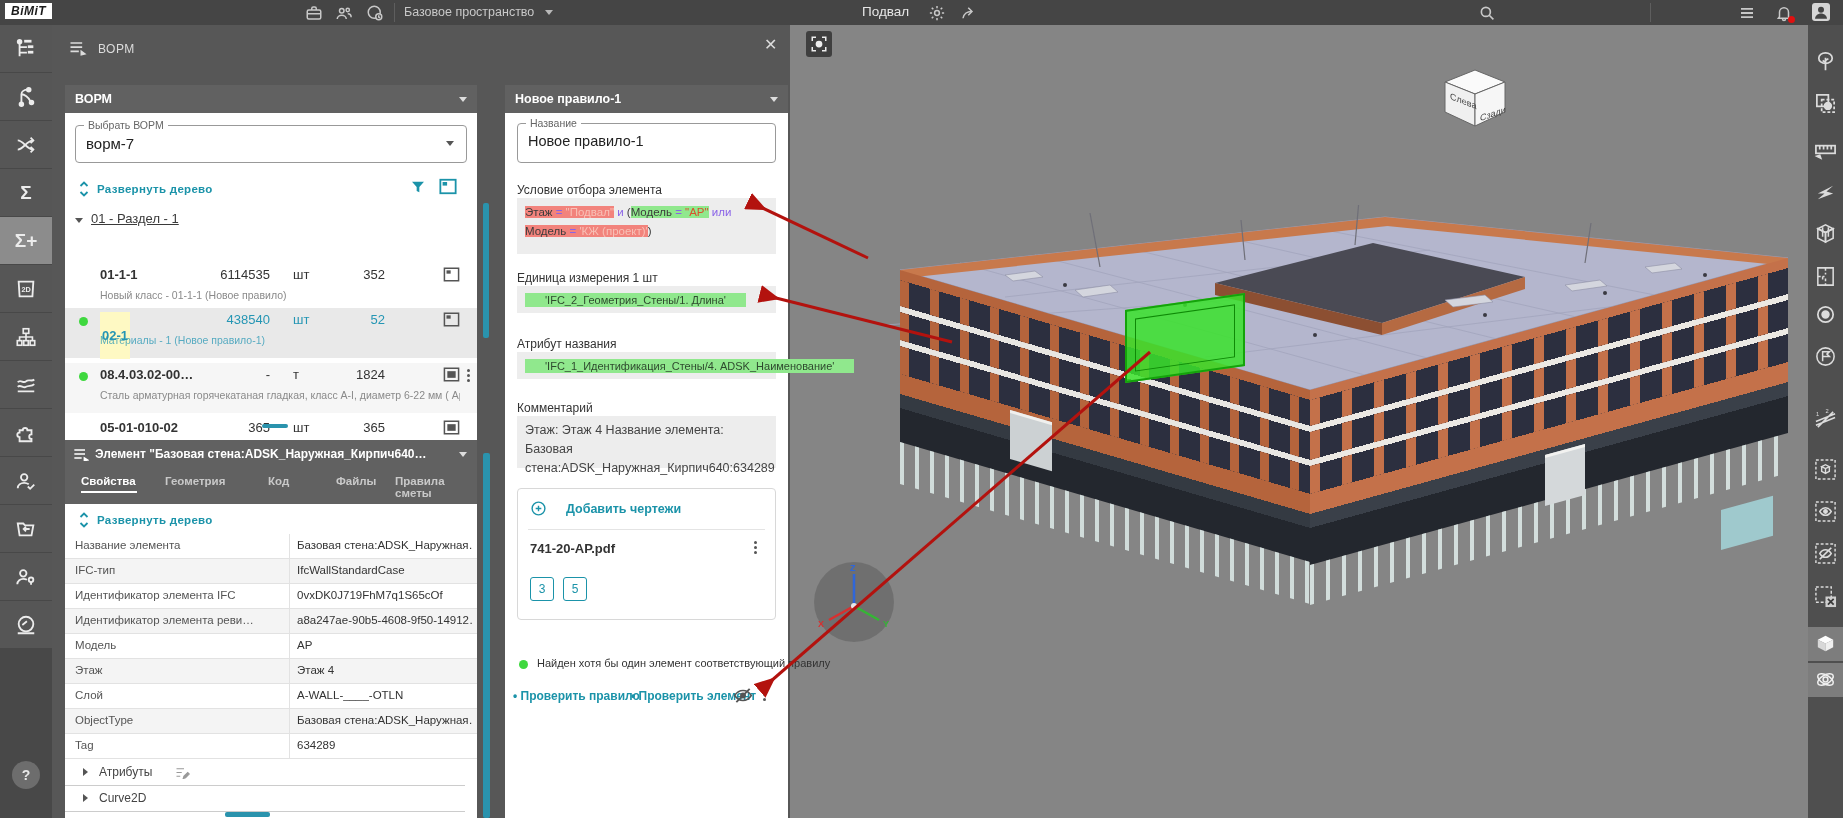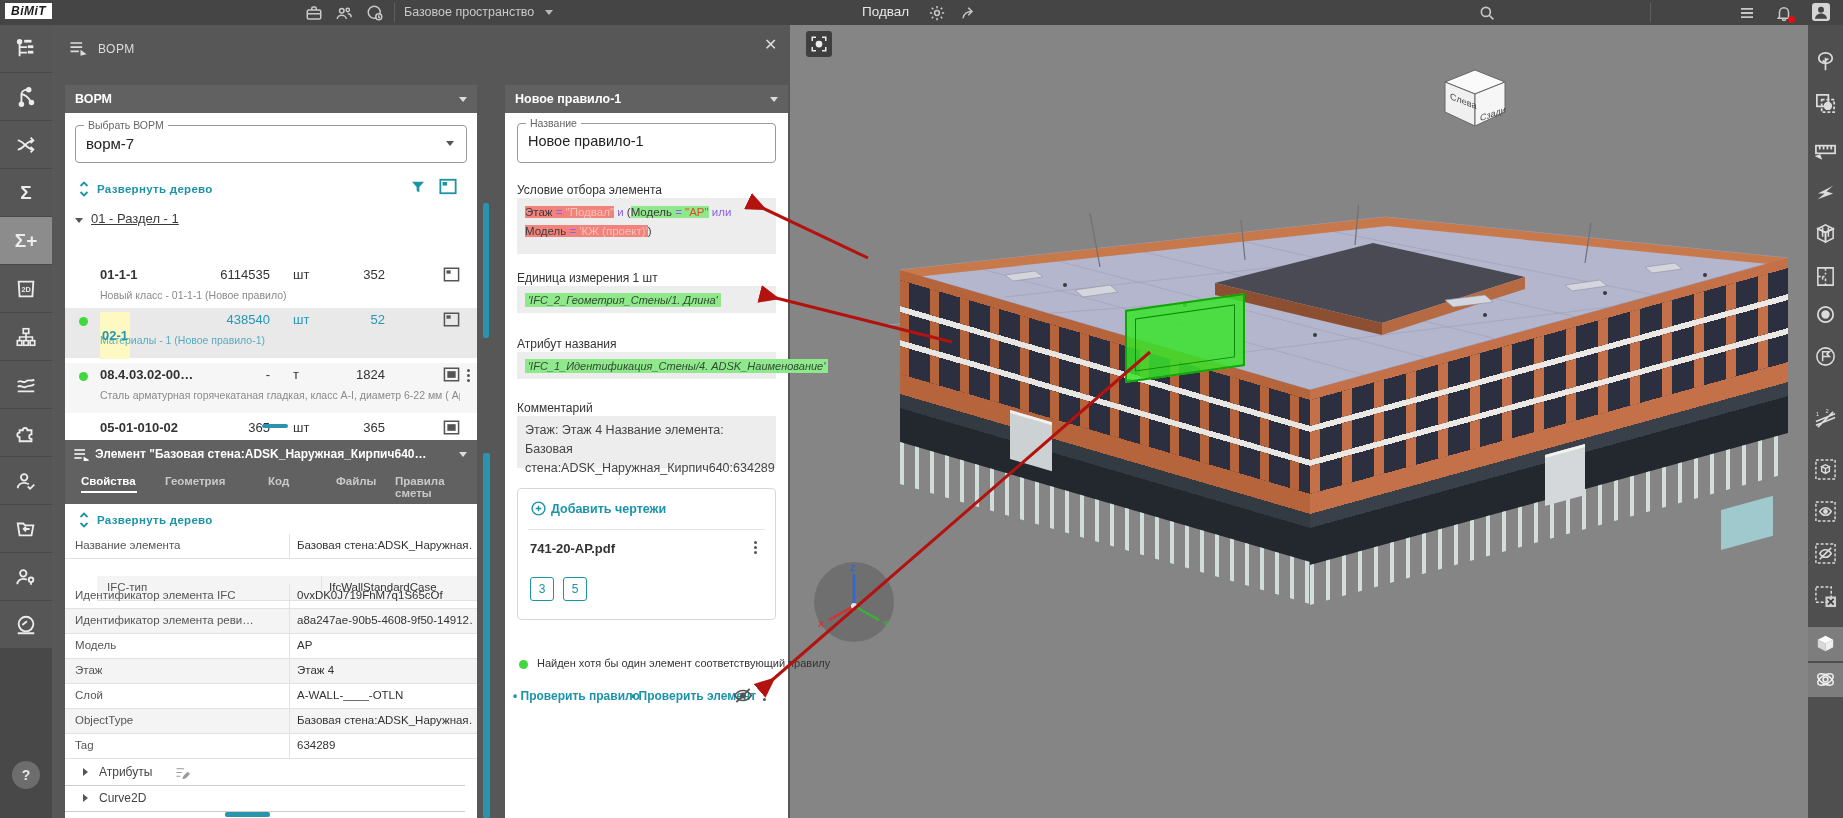--- a/index.html
+++ b/index.html
@@ -96,21 +96,21 @@
   .rbox{position:absolute;left:12px;width:259px;background:#ededed;box-sizing:border-box;
         padding:5px 8px;font-size:11.5px;line-height:19px;color:#3c3c3c;}
   .tok{white-space:pre-wrap;}
   .tok.red{background:#f2837c;}
   .tok.grn{background:#90e88d;}
   .tok.fld{color:#3c3c3c;}
   .tok.op{color:#8a63e8;}
   .tok.val.red{color:#f8c0b6;}
   .tok.val.grn{color:#d8512d;}
   .tok.kw{color:#8a63e8;}
-  .hl-green{background:#90e88d;color:#2e4a2e;padding:1px 3px;font-size:11px;white-space:nowrap;font-style:italic;}
+  .hl-green{background:#90e88d;color:#2e4a2e;padding:1px 20px;font-size:11px;white-space:nowrap;}
   .card{position:absolute;left:12px;width:259px;border:1px solid #d8d8d8;border-radius:4px;box-sizing:border-box;}
   .card-divider{position:absolute;left:10px;right:10px;top:40px;height:1px;background:#e4e4e4;}
   .badge{position:absolute;top:0;width:22px;height:22px;border:1px solid #1b93a9;border-radius:3px;
          color:#1b93a9;font-size:12px;display:flex;align-items:center;justify-content:center;}
   .status-dot{position:absolute;left:0;top:3px;width:9px;height:9px;border-radius:50%;background:#3fd83f;}
   .chk-link{font-size:12px;font-weight:bold;color:#1b93a9;white-space:nowrap;}
   .chk-link::before{content:"• ";}
 
   
   .viewport{left:790px;top:25px;width:1018px;height:793px;background:#858585;overflow:hidden;}
@@ -388,21 +388,21 @@
     <span class="abs teal link-row" style="left:32px;top:74px">Развернуть дерево</span>
     <svg class="abs" style="left:12px;top:72px" width="14" height="16" viewBox="0 0 14 16" fill="none" stroke="#1b93a9" stroke-width="1.8">
         <path d="M3.5 5 7 1.5 10.5 5M3.5 11 7 14.5 10.5 11"></path>
       </svg>
     <div class="abs" id="prop-table" style="left:0;top:94px;width:412px">
         <div class="prop-row" style="top: 0px;">
           <span class="plabel">Название элемента</span>
           <span class="pdiv"></span>
           <span class="pval">Базовая стена:ADSK_Наружная…</span>
         </div>
-        <div class="prop-row alt" style="top: 42px; margin-left: 32px;">
+        <div class="prop-row alt" style="top: 25px;">
           <span class="plabel">IFC-тип</span>
           <span class="pdiv"></span>
           <span class="pval">IfcWallStandardCase</span>
         </div>
         <div class="prop-row" style="top: 50px;">
           <span class="plabel">Идентификатор элемента IFC</span>
           <span class="pdiv"></span>
           <span class="pval">0vxDK0J719FhM7q1S65cOf</span>
         </div>
         <div class="prop-row alt" style="top: 75px;">
@@ -462,21 +462,21 @@
     </div>
     <div class="rlabel" style="top:98px">Условие отбора элемента</div>
     <div class="rbox" id="cond-box" style="top:113px;min-height:56px"><span class="tok fld red">Этаж</span><span class="tok op red"> = </span><span class="tok val red">"Подвал"</span><span class="tok kw"> и </span><span class="tok fld">(</span><span class="tok fld grn">Модель</span><span class="tok op grn"> = </span><span class="tok val grn">"АР"</span><span class="tok kw"> или </span><span class="tok fld red">Модель</span><span class="tok op red"> = </span><span class="tok val red">'КЖ (проект)'</span><span class="tok fld">)</span></div>
     <div class="rlabel" style="top:186px">Единица измерения 1 шт</div>
     <div class="rbox" style="top:201px;height:27px"><span class="hl-green">'IFC_2_Геометрия_Стены/1. Длина'</span></div>
     <div class="rlabel" style="top:252px">Атрибут названия</div>
     <div class="rbox" style="top:267px;height:27px"><span class="hl-green">'IFC_1_Идентификация_Стены/4. ADSK_Наименование'</span></div>
     <div class="rlabel" style="top:316px">Комментарий</div>
     <div class="rbox" style="top:331px;height:52px;font-size:12.5px;color:#444">Этаж: Этаж 4 Название элемента: Базовая стена:ADSK_Наружная_Кирпич640:634289</div>
     <div class="card" style="top:403px;height:132px">
-      <div class="abs" style="left:12px;top:11px;display:flex;align-items:center;gap:4px">
+      <div class="abs" style="left:12px;top:11px;display:flex;align-items:center;gap:19px">
         <svg width="17" height="17" viewBox="0 0 24 24" fill="none" stroke="#1b93a9" stroke-width="2">
             <circle cx="12" cy="12" r="9"></circle>
             <path d="M12 8v8M8 12h8"></path>
           </svg>
         <span class="teal" style="font-size:12.5px;font-weight:bold">Добавить чертежи</span>
       </div>
       <div class="card-divider"></div>
       <div class="abs" style="left:12px;top:52px;font-size:13px;font-weight:bold;color:#333">741-20-AP.pdf</div>
       <div class="kebab" style="left:236px;top:52px">
           <i></i>

